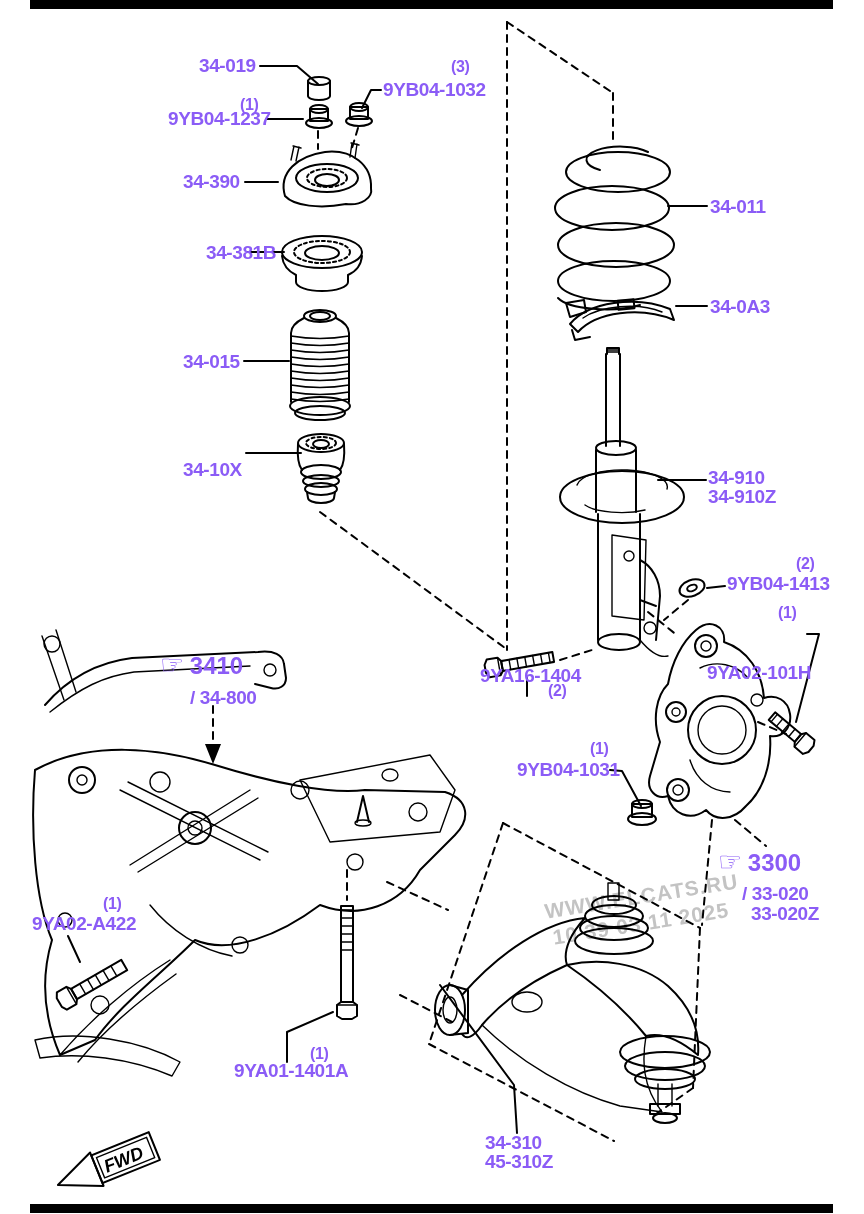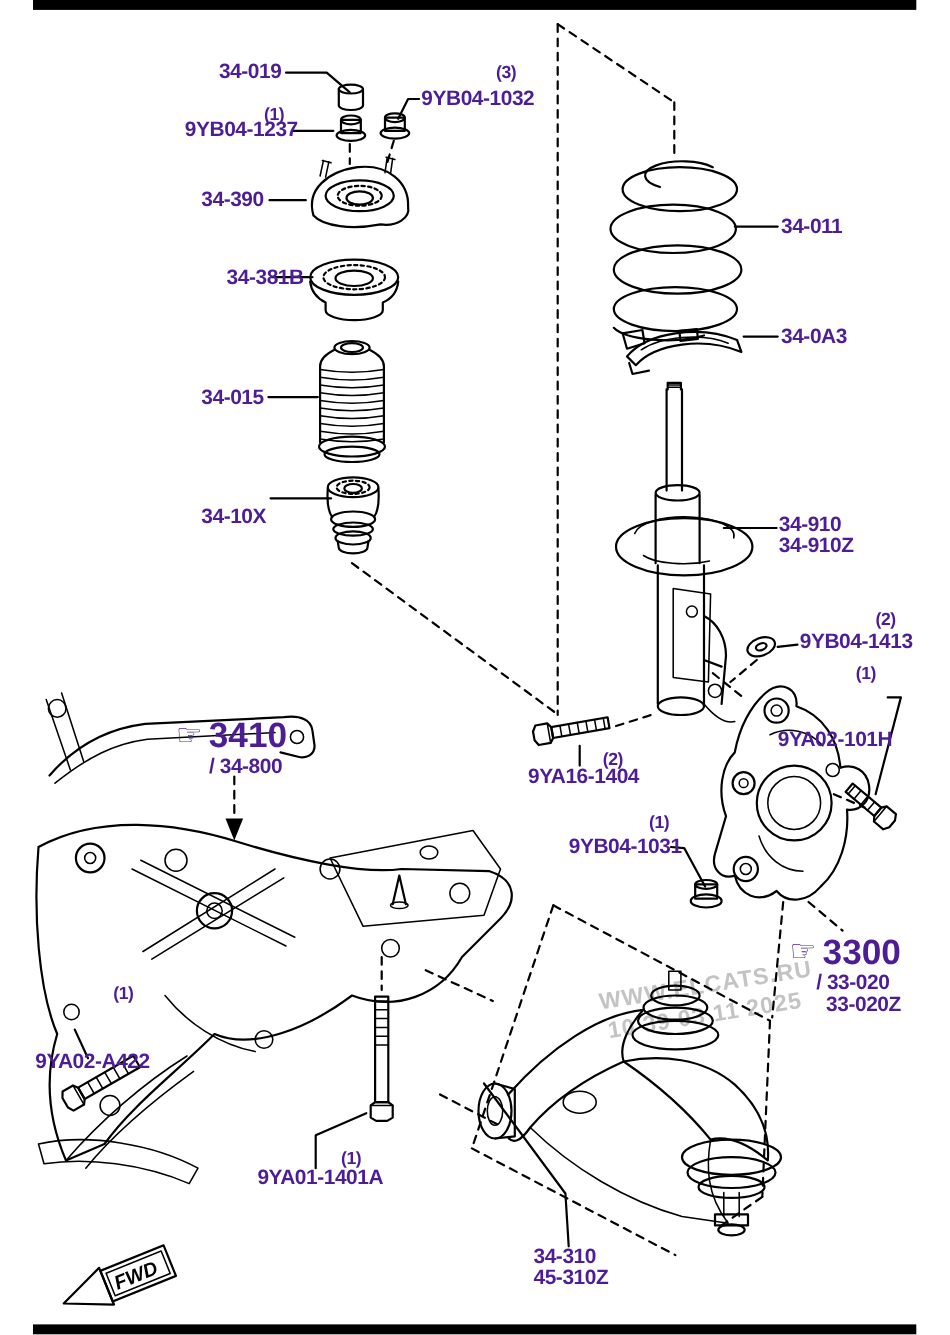--- a/index.html
+++ b/index.html
@@ -5,24 +5,24 @@
   html,body{margin:0;padding:0;background:#888;}
   #stage{position:relative;width:864px;height:1214px;background:#ffffff;overflow:hidden;
          font-family:"Liberation Sans",sans-serif;}
   #art{position:absolute;left:0;top:0;z-index:2;}
   #art *{stroke:#000;fill:none;stroke-width:2;stroke-linecap:round;stroke-linejoin:round;}
   #art .thin{stroke-width:1.4;}
   #art .dash{stroke-dasharray:7 6;stroke-width:2;}
   #art .fill{fill:#000;stroke:none;}
   #art .bar{fill:#000;stroke:none;}
   #art text{stroke:none;fill:#000;font-family:"Liberation Sans",sans-serif;font-weight:bold;}
-  .label{position:absolute;z-index:3;color:#4c1d95;font-weight:bold;font-size:19px;
+  .label{position:absolute;z-index:3;color:#8b5cf6;font-weight:bold;font-size:19px;
          letter-spacing:-0.4px;white-space:nowrap;line-height:1;}
   .qty{font-size:16px;}
-  .bigref{font-size:32px;letter-spacing:0;}
+  .bigref{font-size:24px;letter-spacing:0;}
   .hand{font-size:27px;font-weight:normal;line-height:1;}
   .refrow{display:flex;align-items:center;gap:6px;}
   .wm{position:absolute;z-index:1;color:#c3c3c3;font-weight:bold;font-size:21px;
       white-space:nowrap;transform:rotate(-9deg);transform-origin:left top;letter-spacing:1px;}
 </style>
 </head>
 <body>
 
 <div id="stage">
 
@@ -279,37 +279,37 @@
   <div class="label" style="left:183px;top:460px;">34-10X</div>
   <div class="label" style="left:710px;top:197px;">34-011</div>
   <div class="label" style="left:710px;top:297px;">34-0A3</div>
   <div class="label" style="left:708px;top:468px;">34-910</div>
   <div class="label" style="left:708px;top:487px;">34-910Z</div>
   <div class="label qty" style="left:796px;top:556px;">(2)</div>
   <div class="label" style="left:727px;top:574px;">9YB04-1413</div>
   <div class="label qty" style="left:778px;top:605px;">(1)</div>
   <div class="label" style="left:707px;top:623px;margin-top:40px;">9YA02-101H</div>
   <div class="label qty" style="left:548px;top:683px;">(2)</div>
-  <div class="label" style="left:480px;top:697px;text-align:center;">9YA16-1404</div>
+  <div class="label" style="left:480px;top:666px;text-align:center;">9YA16-1404</div>
   <div class="label qty" style="left:590px;top:741px;">(1)</div>
   <div class="label" style="left:517px;top:760px;">9YB04-1031</div>
 
   <div class="label refrow" style="left:718px;top:849px;">
     <span class="hand">☞</span>
     <span class="bigref">3300</span>
   </div>
   <div class="label" style="left:742px;top:884px;">/ 33-020</div>
   <div class="label" style="left:751px;top:904px;">33-020Z</div>
 
   <div class="label refrow" style="left:160px;top:652px;">
     <span class="hand">☞</span>
     <span class="bigref">3410</span>
   </div>
   <div class="label" style="left:190px;top:688px;">/ 34-800</div>
 
   <div class="label qty" style="left:103px;top:896px;">(1)</div>
-  <div class="label" style="left:32px;top:914px;margin-top:42px;">9YA02-A422</div>
+  <div class="label" style="left:32px;top:914px;">9YA02-A422</div>
   <div class="label qty" style="left:310px;top:1046px;">(1)</div>
   <div class="label" style="left:234px;top:1061px;">9YA01-1401A</div>
   <div class="label" style="left:485px;top:1133px;">34-310</div>
   <div class="label" style="left:485px;top:1152px;">45-310Z</div>
 
 </div>
 
 </body></html>

